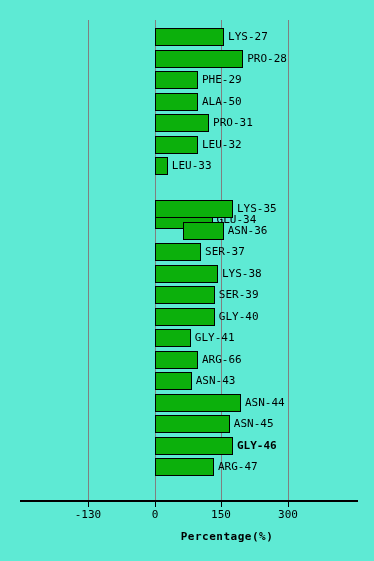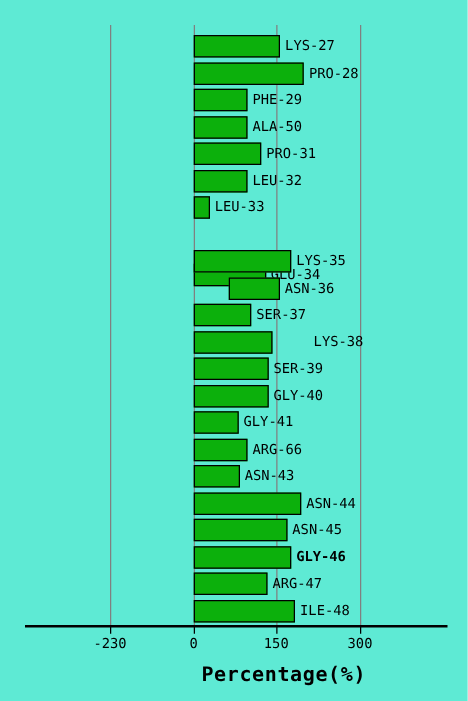--- a/index.html
+++ b/index.html
@@ -103,21 +103,21 @@
   }
 
   #x-axis-title {
     position: absolute;
     top: 530px;
     left: 0;
     width: 374px;
     text-align: center;
     padding-left: 80px;
     box-sizing: border-box;
-    font-size: 16px;
+    font-size: 11px;
     font-weight: bold;
     color: #000000;
     letter-spacing: 0.5px;
   }
 </style>
 </head>
 <body>
 
 <div id="chart-root">
 
@@ -168,21 +168,21 @@
         <div class="bar-row" style="top: 221.5px; margin-left: 28px;">
           <div class="bar-rect" style="left: 154.5px; width: 41.23px; background: rgb(12, 176, 12);"></div>
           <div class="bar-label" style="left: 199.73px;">ASN-36</div>
         </div>
         <div class="bar-row" style="top: 243px;">
           <div class="bar-rect" style="left: 154.5px; width: 46.55px; background: rgb(12, 176, 12);"></div>
           <div class="bar-label" style="left: 205.05px;">SER-37</div>
         </div>
         <div class="bar-row" style="top: 264.5px;">
           <div class="bar-rect" style="left: 154.5px; width: 63.3967px; background: rgb(12, 176, 12);"></div>
-          <div class="bar-label" style="left: 221.897px; margin-left: 29px;">LYS-38</div>
+          <div class="bar-label" style="left: 221.897px;">LYS-38</div>
         </div>
         <div class="bar-row" style="top: 286px;">
           <div class="bar-rect" style="left: 154.5px; width: 60.2933px; background: rgb(12, 176, 12);"></div>
           <div class="bar-label" style="left: 218.793px;">SER-39</div>
         </div>
         <div class="bar-row" style="top: 307.5px;">
           <div class="bar-rect" style="left: 154.5px; width: 60.2933px; background: rgb(12, 176, 12);"></div>
           <div class="bar-label" style="left: 218.793px;">GLY-40</div>
         </div>
         <div class="bar-row" style="top: 329px;">
@@ -206,31 +206,27 @@
           <div class="bar-label" style="left: 233.867px;">ASN-45</div>
         </div>
         <div class="bar-row" style="top: 436.5px; font-weight: bold;">
           <div class="bar-rect" style="left: 154.5px; width: 78.47px; background: rgb(12, 176, 12);"></div>
           <div class="bar-label" style="left: 236.97px;">GLY-46</div>
         </div>
         <div class="bar-row" style="top: 458px;">
           <div class="bar-rect" style="left: 154.5px; width: 59.4067px; background: rgb(12, 176, 12);"></div>
           <div class="bar-label" style="left: 217.907px;">ARG-47</div>
         </div>
-        <div class="bar-row" style="top: 479.5px;">
-          <div class="bar-rect" style="left: 154.5px; width: 81.5733px; background: rgb(12, 176, 12);"></div>
-          <div class="bar-label" style="left: 240.073px;">ILE-48</div>
-        </div>
       </div>
   </div>
 
   <div id="x-axis-line"></div>
   <div id="x-ticks-layer">
       <div class="x-tick" style="left: 88px;"></div>
-      <div class="x-tick-label" style="left: 88px;">-230</div>
+      <div class="x-tick-label" style="left: 88px;">-130</div>
       <div class="x-tick" style="left: 155px;"></div>
       <div class="x-tick-label" style="left: 155px;">0</div>
       <div class="x-tick" style="left: 221px;"></div>
       <div class="x-tick-label" style="left: 221px;">150</div>
       <div class="x-tick" style="left: 288px;"></div>
       <div class="x-tick-label" style="left: 288px;">300</div>
     </div>
 
   <div id="x-axis-title">Percentage(%)</div>
 

